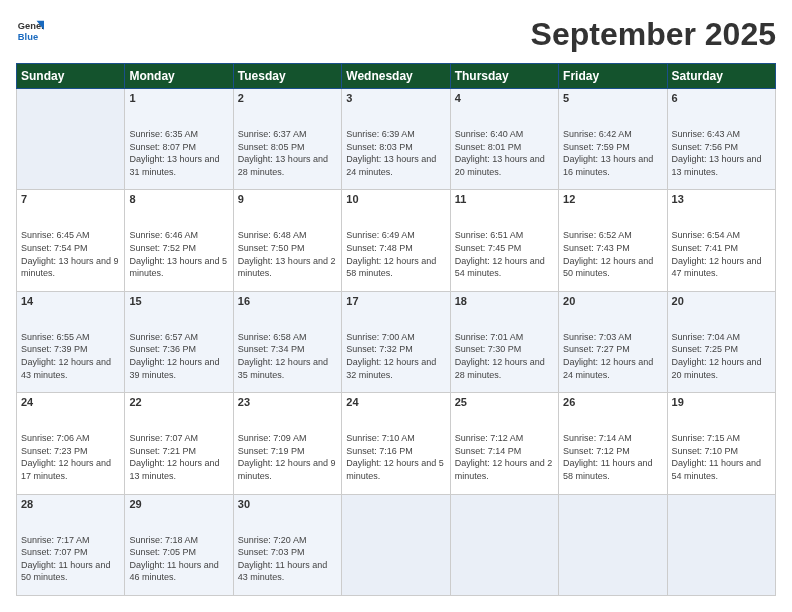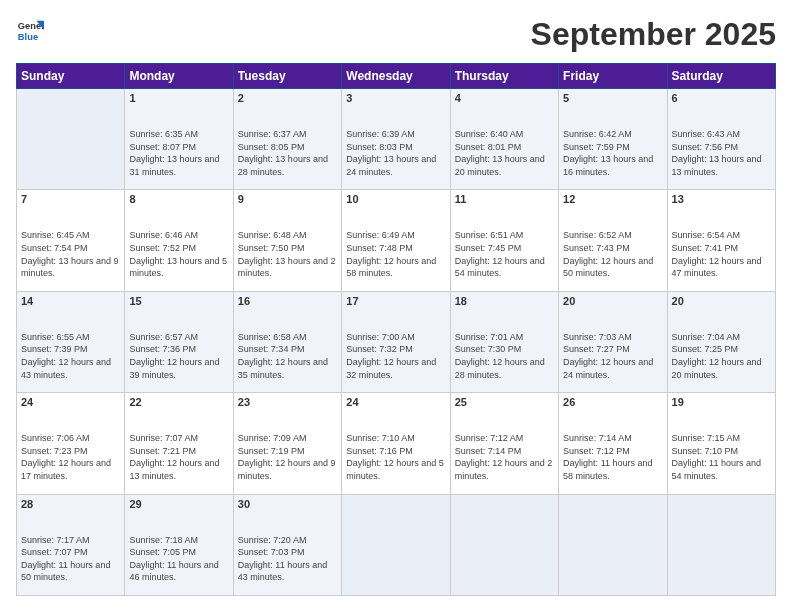--- a/index.html
+++ b/index.html
@@ -46,21 +46,21 @@
       color: #555;
     }
     .calendar {
       flex: 1;
       border: 1px solid #ccc;
       border-collapse: collapse;
       width: 100%;
       table-layout: fixed;
     }
     .calendar th {
-      background: #4c1d95;
+      background: #14532d;
       color: #fff;
       font-size: 12px;
       font-weight: bold;
       padding: 5px 4px;
       text-align: left;
       border: 1px solid #1a4f8a;
     }
     .calendar td {
       border: 1px solid #ccc;
       vertical-align: top;

